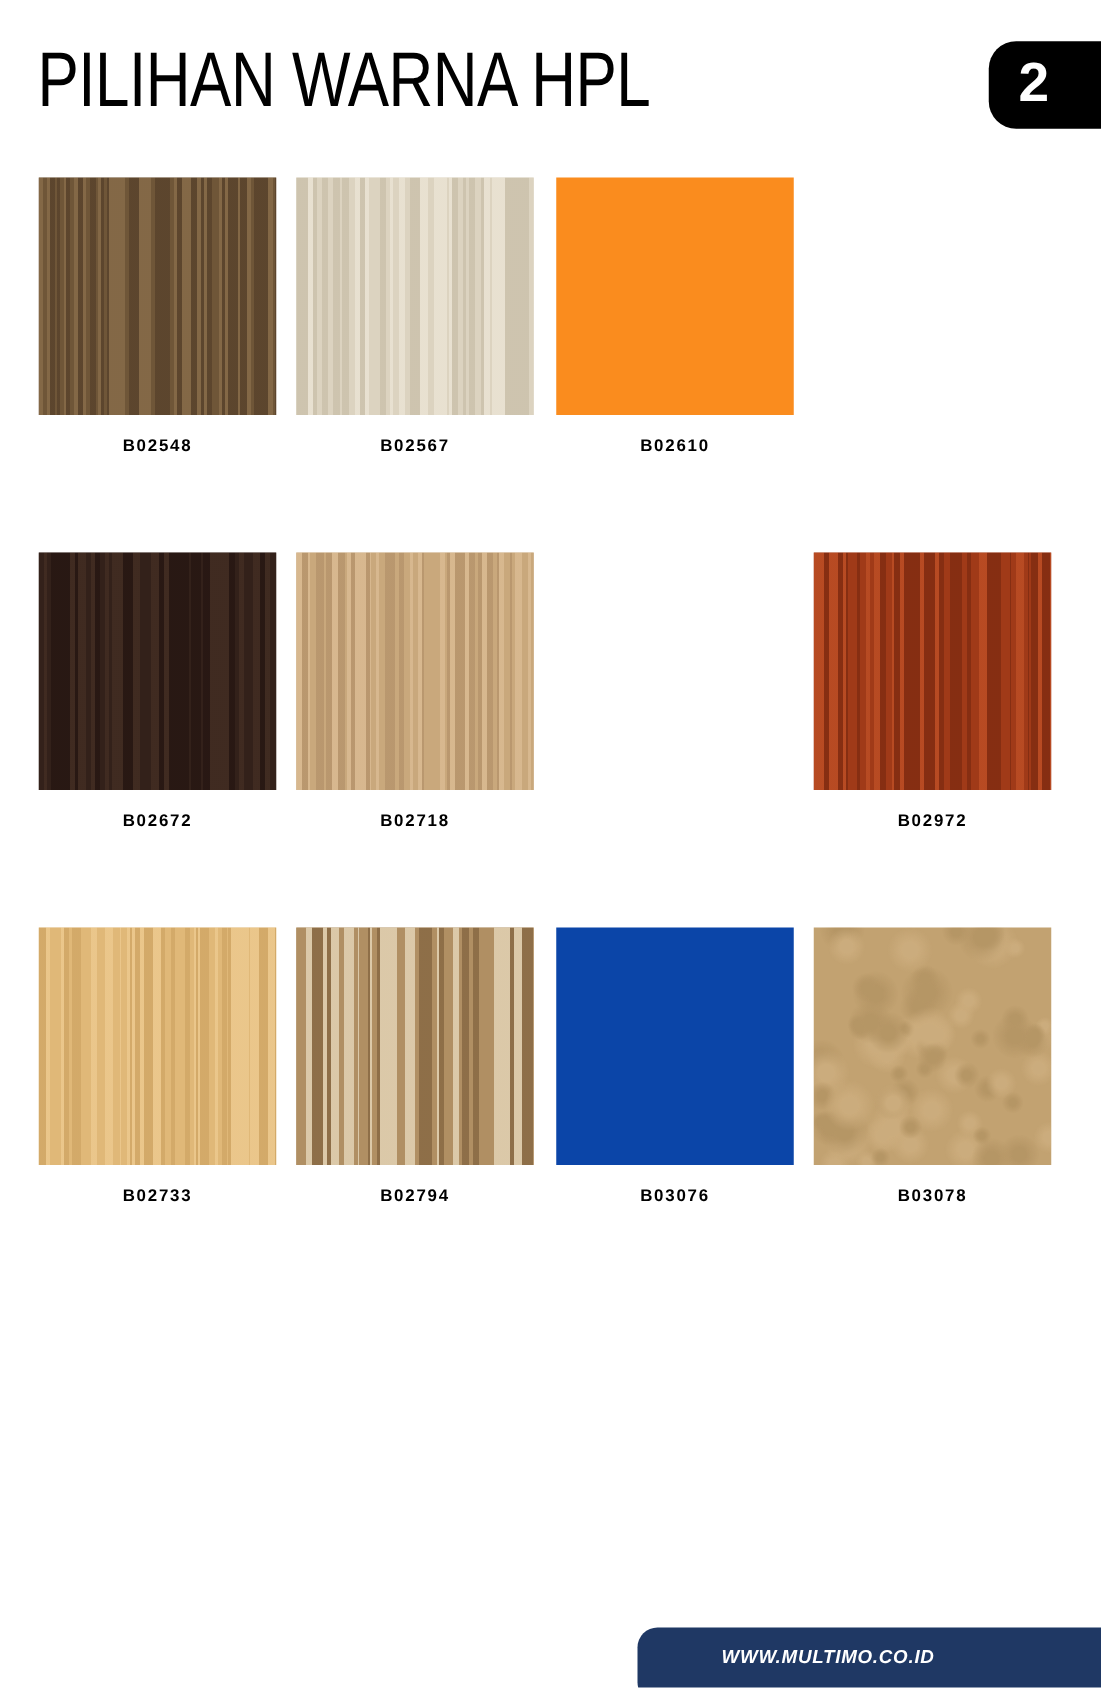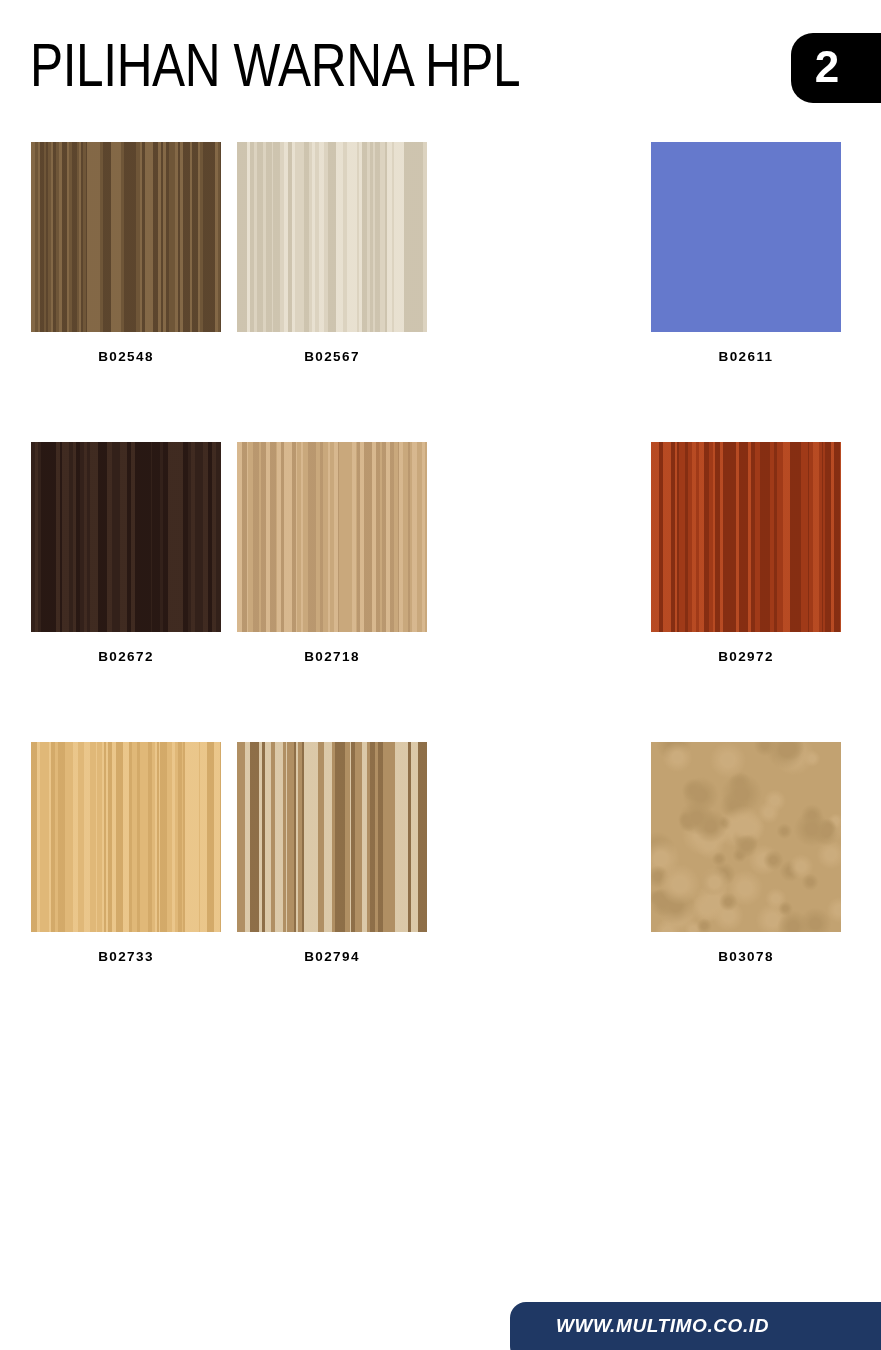--- a/index.html
+++ b/index.html
@@ -114,21 +114,21 @@
   }
   .footer-badge span {
     position: absolute;
     left: 0;
     top: 0;
     width: 305px;
     height: 48px;
     line-height: 48px;
     text-align: center;
     color: #ffffff;
-    font-size: 19px;
+    font-size: 15px;
     font-weight: 700;
     font-style: italic;
     letter-spacing: 0.6px;
     font-family: "Liberation Sans", sans-serif;
   }
 </style>
 </head>
 <body>
 
 <div class="header">
@@ -146,25 +146,25 @@
         <div class="tex" style="background: linear-gradient(90deg, rgb(138, 110, 75) 0px, rgb(138, 110, 75) 3.7px, rgb(111, 86, 56) 3.7px, rgb(111, 86, 56) 6.6px, rgb(138, 110, 75) 6.6px, rgb(138, 110, 75) 8.6px, rgb(86, 64, 42) 8.6px, rgb(86, 64, 42) 13.3px, rgb(111, 86, 56) 13.3px, rgb(111, 86, 56) 14.7px, rgb(86, 64, 42) 14.7px, rgb(86, 64, 42) 16.9px, rgb(111, 86, 56) 16.9px, rgb(111, 86, 56) 20.4px, rgb(138, 110, 75) 20.4px, rgb(138, 110, 75) 22.2px, rgb(86, 64, 42) 22.2px, rgb(86, 64, 42) 24.8px, rgb(111, 86, 56) 24.8px, rgb(111, 86, 56) 28px, rgb(138, 110, 75) 28px, rgb(138, 110, 75) 31.1px, rgb(86, 64, 42) 31.1px, rgb(86, 64, 42) 35.7px, rgb(138, 110, 75) 35.7px, rgb(138, 110, 75) 38.1px, rgb(111, 86, 56) 38.1px, rgb(111, 86, 56) 41.3px, rgb(86, 64, 42) 41.3px, rgb(86, 64, 42) 43.5px, rgb(86, 64, 42) 43.5px, rgb(86, 64, 42) 45.7px, rgb(111, 86, 56) 45.7px, rgb(111, 86, 56) 47.6px, rgb(138, 110, 75) 47.6px, rgb(138, 110, 75) 50px, rgb(86, 64, 42) 50px, rgb(86, 64, 42) 52px, rgb(111, 86, 56) 52px, rgb(111, 86, 56) 54.6px, rgb(86, 64, 42) 54.6px, rgb(86, 64, 42) 56.3px, rgb(138, 110, 75) 56.3px, rgb(138, 110, 75) 59.2px, rgb(138, 110, 75) 59.2px, rgb(138, 110, 75) 61px, rgb(138, 110, 75) 61px, rgb(138, 110, 75) 65px, rgb(138, 110, 75) 65px, rgb(138, 110, 75) 68.7px, rgb(111, 86, 56) 68.7px, rgb(111, 86, 56) 72.4px, rgb(86, 64, 42) 72.4px, rgb(86, 64, 42) 74px, rgb(86, 64, 42) 74px, rgb(86, 64, 42) 75.8px, rgb(86, 64, 42) 75.8px, rgb(86, 64, 42) 78.1px, rgb(86, 64, 42) 78.1px, rgb(86, 64, 42) 80.2px, rgb(138, 110, 75) 80.2px, rgb(138, 110, 75) 82.6px, rgb(138, 110, 75) 82.6px, rgb(138, 110, 75) 85.9px, rgb(138, 110, 75) 85.9px, rgb(138, 110, 75) 90.2px, rgb(111, 86, 56) 90.2px, rgb(111, 86, 56) 93.1px, rgb(86, 64, 42) 93.1px, rgb(86, 64, 42) 96.5px, rgb(86, 64, 42) 96.5px, rgb(86, 64, 42) 101px, rgb(86, 64, 42) 101px, rgb(86, 64, 42) 105.3px, rgb(111, 86, 56) 105.3px, rgb(111, 86, 56) 108.6px, rgb(138, 110, 75) 108.6px, rgb(138, 110, 75) 110.9px, rgb(86, 64, 42) 110.9px, rgb(86, 64, 42) 114.4px, rgb(138, 110, 75) 114.4px, rgb(138, 110, 75) 117.3px, rgb(138, 110, 75) 117.3px, rgb(138, 110, 75) 120px, rgb(138, 110, 75) 120px, rgb(138, 110, 75) 122px, rgb(86, 64, 42) 122px, rgb(86, 64, 42) 126.9px, rgb(138, 110, 75) 126.9px, rgb(138, 110, 75) 129.8px, rgb(86, 64, 42) 129.8px, rgb(86, 64, 42) 132.4px, rgb(138, 110, 75) 132.4px, rgb(138, 110, 75) 134.8px, rgb(86, 64, 42) 134.8px, rgb(86, 64, 42) 138.3px, rgb(111, 86, 56) 138.3px, rgb(111, 86, 56) 140.6px, rgb(111, 86, 56) 140.6px, rgb(111, 86, 56) 143.9px, rgb(138, 110, 75) 143.9px, rgb(138, 110, 75) 146.7px, rgb(86, 64, 42) 146.7px, rgb(86, 64, 42) 149.3px, rgb(138, 110, 75) 149.3px, rgb(138, 110, 75) 151.6px, rgb(86, 64, 42) 151.6px, rgb(86, 64, 42) 155.5px, rgb(86, 64, 42) 155.5px, rgb(86, 64, 42) 159.2px, rgb(138, 110, 75) 159.2px, rgb(138, 110, 75) 161.2px, rgb(86, 64, 42) 161.2px, rgb(86, 64, 42) 162.9px, rgb(86, 64, 42) 162.9px, rgb(86, 64, 42) 166.6px, rgb(138, 110, 75) 166.6px, rgb(138, 110, 75) 168.4px, rgb(138, 110, 75) 168.4px, rgb(138, 110, 75) 169.5px, rgb(111, 86, 56) 169.5px, rgb(111, 86, 56) 172.5px, rgb(86, 64, 42) 172.5px, rgb(86, 64, 42) 177.1px, rgb(86, 64, 42) 177.1px, rgb(86, 64, 42) 181.6px, rgb(86, 64, 42) 181.6px, rgb(86, 64, 42) 183.6px, rgb(138, 110, 75) 183.6px, rgb(138, 110, 75) 185.2px, rgb(138, 110, 75) 185.2px, rgb(138, 110, 75) 187.5px, rgb(111, 86, 56) 187.5px, rgb(111, 86, 56) 188.7px, rgb(86, 64, 42) 188.7px, rgb(86, 64, 42) 191.5px); opacity: 0.75;"></div>
       </div>
       <div class="swatch-label">B02548</div>
     </div>
     <div class="cell c1">
       <div class="swatch" style="background-color: rgb(220, 211, 192);">
         <div class="tex" style="background: linear-gradient(90deg, rgb(201, 191, 169) 0px, rgb(201, 191, 169) 3.9px, rgb(201, 191, 169) 3.9px, rgb(201, 191, 169) 5.6px, rgb(201, 191, 169) 5.6px, rgb(201, 191, 169) 7.6px, rgb(201, 191, 169) 7.6px, rgb(201, 191, 169) 9.8px, rgb(236, 229, 214) 9.8px, rgb(236, 229, 214) 13.5px, rgb(201, 191, 169) 13.5px, rgb(201, 191, 169) 16.9px, rgb(220, 211, 192) 16.9px, rgb(220, 211, 192) 20.3px, rgb(201, 191, 169) 20.3px, rgb(201, 191, 169) 24.5px, rgb(201, 191, 169) 24.5px, rgb(201, 191, 169) 25.6px, rgb(220, 211, 192) 25.6px, rgb(220, 211, 192) 29.4px, rgb(201, 191, 169) 29.4px, rgb(201, 191, 169) 30.9px, rgb(201, 191, 169) 30.9px, rgb(201, 191, 169) 34.8px, rgb(220, 211, 192) 34.8px, rgb(220, 211, 192) 36.2px, rgb(201, 191, 169) 36.2px, rgb(201, 191, 169) 38.3px, rgb(201, 191, 169) 38.3px, rgb(201, 191, 169) 42.6px, rgb(220, 211, 192) 42.6px, rgb(220, 211, 192) 46.7px, rgb(236, 229, 214) 46.7px, rgb(236, 229, 214) 50.8px, rgb(201, 191, 169) 50.8px, rgb(201, 191, 169) 55px, rgb(236, 229, 214) 55px, rgb(236, 229, 214) 57.9px, rgb(220, 211, 192) 57.9px, rgb(220, 211, 192) 60.6px, rgb(220, 211, 192) 60.6px, rgb(220, 211, 192) 64.7px, rgb(220, 211, 192) 64.7px, rgb(220, 211, 192) 67.1px, rgb(201, 191, 169) 67.1px, rgb(201, 191, 169) 71.6px, rgb(220, 211, 192) 71.6px, rgb(220, 211, 192) 74.8px, rgb(236, 229, 214) 74.8px, rgb(236, 229, 214) 77.6px, rgb(220, 211, 192) 77.6px, rgb(220, 211, 192) 82px, rgb(236, 229, 214) 82px, rgb(236, 229, 214) 84.6px, rgb(236, 229, 214) 84.6px, rgb(236, 229, 214) 86.9px, rgb(220, 211, 192) 86.9px, rgb(220, 211, 192) 90.8px, rgb(201, 191, 169) 90.8px, rgb(201, 191, 169) 95.2px, rgb(201, 191, 169) 95.2px, rgb(201, 191, 169) 99.3px, rgb(236, 229, 214) 99.3px, rgb(236, 229, 214) 102px, rgb(236, 229, 214) 102px, rgb(236, 229, 214) 105.6px, rgb(220, 211, 192) 105.6px, rgb(220, 211, 192) 110px, rgb(236, 229, 214) 110px, rgb(236, 229, 214) 112.1px, rgb(236, 229, 214) 112.1px, rgb(236, 229, 214) 116.7px, rgb(236, 229, 214) 116.7px, rgb(236, 229, 214) 120.3px, rgb(220, 211, 192) 120.3px, rgb(220, 211, 192) 122.4px, rgb(236, 229, 214) 122.4px, rgb(236, 229, 214) 124.6px, rgb(201, 191, 169) 124.6px, rgb(201, 191, 169) 129.6px, rgb(220, 211, 192) 129.6px, rgb(220, 211, 192) 133.1px, rgb(201, 191, 169) 133.1px, rgb(201, 191, 169) 135.6px, rgb(220, 211, 192) 135.6px, rgb(220, 211, 192) 138.3px, rgb(201, 191, 169) 138.3px, rgb(201, 191, 169) 143.1px, rgb(220, 211, 192) 143.1px, rgb(220, 211, 192) 148px, rgb(201, 191, 169) 148px, rgb(201, 191, 169) 150.2px, rgb(236, 229, 214) 150.2px, rgb(236, 229, 214) 154.7px, rgb(220, 211, 192) 154.7px, rgb(220, 211, 192) 157px, rgb(236, 229, 214) 157px, rgb(236, 229, 214) 161.9px, rgb(236, 229, 214) 161.9px, rgb(236, 229, 214) 166.7px, rgb(201, 191, 169) 166.7px, rgb(201, 191, 169) 171.4px, rgb(201, 191, 169) 171.4px, rgb(201, 191, 169) 172.8px, rgb(201, 191, 169) 172.8px, rgb(201, 191, 169) 174.9px, rgb(201, 191, 169) 174.9px, rgb(201, 191, 169) 176.6px, rgb(201, 191, 169) 176.6px, rgb(201, 191, 169) 180.5px, rgb(201, 191, 169) 180.5px, rgb(201, 191, 169) 184.2px, rgb(201, 191, 169) 184.2px, rgb(201, 191, 169) 186.3px, rgb(220, 211, 192) 186.3px, rgb(220, 211, 192) 191px); opacity: 0.75;"></div>
       </div>
       <div class="swatch-label">B02567</div>
     </div>
-    <div class="cell c3">
-      <div class="swatch" style="background-color: rgb(101, 121, 204);">
+    <div class="cell c2">
+      <div class="swatch" style="background-color: rgb(250, 140, 30);">
         <div class="tex"></div>
       </div>
-      <div class="swatch-label">B02611</div>
+      <div class="swatch-label">B02610</div>
     </div>
   </div>
 
   <div class="row">
     <div class="cell c0">
       <div class="swatch" style="background-color: rgb(51, 33, 26);">
         <div class="tex" style="background: linear-gradient(90deg, rgb(51, 33, 26) 0px, rgb(51, 33, 26) 4.4px, rgb(68, 46, 35) 4.4px, rgb(68, 46, 35) 6.7px, rgb(51, 33, 26) 6.7px, rgb(51, 33, 26) 9.5px, rgb(37, 21, 17) 9.5px, rgb(37, 21, 17) 14.1px, rgb(37, 21, 17) 14.1px, rgb(37, 21, 17) 16.8px, rgb(37, 21, 17) 16.8px, rgb(37, 21, 17) 20.4px, rgb(37, 21, 17) 20.4px, rgb(37, 21, 17) 24.6px, rgb(68, 46, 35) 24.6px, rgb(68, 46, 35) 28.8px, rgb(37, 21, 17) 28.8px, rgb(37, 21, 17) 31.3px, rgb(68, 46, 35) 31.3px, rgb(68, 46, 35) 34px, rgb(68, 46, 35) 34px, rgb(68, 46, 35) 36.7px, rgb(68, 46, 35) 36.7px, rgb(68, 46, 35) 37.9px, rgb(51, 33, 26) 37.9px, rgb(51, 33, 26) 41.5px, rgb(68, 46, 35) 41.5px, rgb(68, 46, 35) 45px, rgb(37, 21, 17) 45px, rgb(37, 21, 17) 48.9px, rgb(51, 33, 26) 48.9px, rgb(51, 33, 26) 53px, rgb(68, 46, 35) 53px, rgb(68, 46, 35) 56.3px, rgb(51, 33, 26) 56.3px, rgb(51, 33, 26) 58.5px, rgb(68, 46, 35) 58.5px, rgb(68, 46, 35) 63.3px, rgb(68, 46, 35) 63.3px, rgb(68, 46, 35) 67.1px, rgb(37, 21, 17) 67.1px, rgb(37, 21, 17) 69.7px, rgb(37, 21, 17) 69.7px, rgb(37, 21, 17) 73.1px, rgb(37, 21, 17) 73.1px, rgb(37, 21, 17) 75.5px, rgb(68, 46, 35) 75.5px, rgb(68, 46, 35) 79.8px, rgb(68, 46, 35) 79.8px, rgb(68, 46, 35) 81.3px, rgb(51, 33, 26) 81.3px, rgb(51, 33, 26) 85.3px, rgb(51, 33, 26) 85.3px, rgb(51, 33, 26) 89.4px, rgb(68, 46, 35) 89.4px, rgb(68, 46, 35) 93.1px, rgb(68, 46, 35) 93.1px, rgb(68, 46, 35) 96.2px, rgb(37, 21, 17) 96.2px, rgb(37, 21, 17) 99.9px, rgb(68, 46, 35) 99.9px, rgb(68, 46, 35) 103.8px, rgb(37, 21, 17) 103.8px, rgb(37, 21, 17) 107.6px, rgb(37, 21, 17) 107.6px, rgb(37, 21, 17) 109.6px, rgb(37, 21, 17) 109.6px, rgb(37, 21, 17) 113.6px, rgb(37, 21, 17) 113.6px, rgb(37, 21, 17) 117.3px, rgb(37, 21, 17) 117.3px, rgb(37, 21, 17) 120.3px, rgb(51, 33, 26) 120.3px, rgb(51, 33, 26) 121.4px, rgb(37, 21, 17) 121.4px, rgb(37, 21, 17) 125.2px, rgb(37, 21, 17) 125.2px, rgb(37, 21, 17) 128.4px, rgb(37, 21, 17) 128.4px, rgb(37, 21, 17) 129.4px, rgb(51, 33, 26) 129.4px, rgb(51, 33, 26) 131.7px, rgb(37, 21, 17) 131.7px, rgb(37, 21, 17) 135.8px, rgb(37, 21, 17) 135.8px, rgb(37, 21, 17) 136.9px, rgb(68, 46, 35) 136.9px, rgb(68, 46, 35) 141.6px, rgb(68, 46, 35) 141.6px, rgb(68, 46, 35) 143.1px, rgb(68, 46, 35) 143.1px, rgb(68, 46, 35) 147.7px, rgb(68, 46, 35) 147.7px, rgb(68, 46, 35) 152.3px, rgb(37, 21, 17) 152.3px, rgb(37, 21, 17) 156.7px, rgb(51, 33, 26) 156.7px, rgb(51, 33, 26) 160.4px, rgb(68, 46, 35) 160.4px, rgb(68, 46, 35) 163.4px, rgb(68, 46, 35) 163.4px, rgb(68, 46, 35) 164.4px, rgb(51, 33, 26) 164.4px, rgb(51, 33, 26) 168.4px, rgb(51, 33, 26) 168.4px, rgb(51, 33, 26) 171.5px, rgb(68, 46, 35) 171.5px, rgb(68, 46, 35) 175.7px, rgb(68, 46, 35) 175.7px, rgb(68, 46, 35) 177.3px, rgb(37, 21, 17) 177.3px, rgb(37, 21, 17) 181.3px, rgb(68, 46, 35) 181.3px, rgb(68, 46, 35) 184.9px, rgb(51, 33, 26) 184.9px, rgb(51, 33, 26) 186.6px, rgb(51, 33, 26) 186.6px, rgb(51, 33, 26) 190.3px); opacity: 0.75;"></div>
       </div>
       <div class="swatch-label">B02672</div>
     </div>
@@ -188,20 +188,26 @@
         <div class="tex" style="background: linear-gradient(90deg, rgb(207, 165, 100) 0px, rgb(207, 165, 100) 1.2px, rgb(207, 165, 100) 1.2px, rgb(207, 165, 100) 5.8px, rgb(238, 203, 145) 5.8px, rgb(238, 203, 145) 9.2px, rgb(224, 184, 120) 9.2px, rgb(224, 184, 120) 12.6px, rgb(224, 184, 120) 12.6px, rgb(224, 184, 120) 17.6px, rgb(238, 203, 145) 17.6px, rgb(238, 203, 145) 20.1px, rgb(207, 165, 100) 20.1px, rgb(207, 165, 100) 24px, rgb(224, 184, 120) 24px, rgb(224, 184, 120) 26.9px, rgb(207, 165, 100) 26.9px, rgb(207, 165, 100) 31px, rgb(207, 165, 100) 31px, rgb(207, 165, 100) 33.6px, rgb(224, 184, 120) 33.6px, rgb(224, 184, 120) 37.2px, rgb(224, 184, 120) 37.2px, rgb(224, 184, 120) 41.7px, rgb(238, 203, 145) 41.7px, rgb(238, 203, 145) 44.7px, rgb(238, 203, 145) 44.7px, rgb(238, 203, 145) 47px, rgb(224, 184, 120) 47px, rgb(224, 184, 120) 50.7px, rgb(224, 184, 120) 50.7px, rgb(224, 184, 120) 52.7px, rgb(238, 203, 145) 52.7px, rgb(238, 203, 145) 57.4px, rgb(238, 203, 145) 57.4px, rgb(238, 203, 145) 59.5px, rgb(224, 184, 120) 59.5px, rgb(224, 184, 120) 62.5px, rgb(224, 184, 120) 62.5px, rgb(224, 184, 120) 64.8px, rgb(238, 203, 145) 64.8px, rgb(238, 203, 145) 66.1px, rgb(224, 184, 120) 66.1px, rgb(224, 184, 120) 70.7px, rgb(238, 203, 145) 70.7px, rgb(238, 203, 145) 73.2px, rgb(207, 165, 100) 73.2px, rgb(207, 165, 100) 74.7px, rgb(238, 203, 145) 74.7px, rgb(238, 203, 145) 77.3px, rgb(207, 165, 100) 77.3px, rgb(207, 165, 100) 80.9px, rgb(238, 203, 145) 80.9px, rgb(238, 203, 145) 84.6px, rgb(207, 165, 100) 84.6px, rgb(207, 165, 100) 88.1px, rgb(207, 165, 100) 88.1px, rgb(207, 165, 100) 91.8px, rgb(238, 203, 145) 91.8px, rgb(238, 203, 145) 93px, rgb(238, 203, 145) 93px, rgb(238, 203, 145) 97.7px, rgb(207, 165, 100) 97.7px, rgb(207, 165, 100) 101.3px, rgb(224, 184, 120) 101.3px, rgb(224, 184, 120) 105.6px, rgb(207, 165, 100) 105.6px, rgb(207, 165, 100) 108.7px, rgb(224, 184, 120) 108.7px, rgb(224, 184, 120) 112.7px, rgb(224, 184, 120) 112.7px, rgb(224, 184, 120) 117px, rgb(207, 165, 100) 117px, rgb(207, 165, 100) 120.7px, rgb(224, 184, 120) 120.7px, rgb(224, 184, 120) 124.4px, rgb(238, 203, 145) 124.4px, rgb(238, 203, 145) 126px, rgb(207, 165, 100) 126px, rgb(207, 165, 100) 127.6px, rgb(238, 203, 145) 127.6px, rgb(238, 203, 145) 128.7px, rgb(207, 165, 100) 128.7px, rgb(207, 165, 100) 131.5px, rgb(207, 165, 100) 131.5px, rgb(207, 165, 100) 135.9px, rgb(224, 184, 120) 135.9px, rgb(224, 184, 120) 140.7px, rgb(238, 203, 145) 140.7px, rgb(238, 203, 145) 143.6px, rgb(224, 184, 120) 143.6px, rgb(224, 184, 120) 146.7px, rgb(207, 165, 100) 146.7px, rgb(207, 165, 100) 150.6px, rgb(224, 184, 120) 150.6px, rgb(224, 184, 120) 151.7px, rgb(207, 165, 100) 151.7px, rgb(207, 165, 100) 153.6px, rgb(238, 203, 145) 153.6px, rgb(238, 203, 145) 156.2px, rgb(238, 203, 145) 156.2px, rgb(238, 203, 145) 161.2px, rgb(238, 203, 145) 161.2px, rgb(238, 203, 145) 165.4px, rgb(238, 203, 145) 165.4px, rgb(238, 203, 145) 168px, rgb(224, 184, 120) 168px, rgb(224, 184, 120) 169px, rgb(238, 203, 145) 169px, rgb(238, 203, 145) 173.4px, rgb(238, 203, 145) 173.4px, rgb(238, 203, 145) 176.2px, rgb(207, 165, 100) 176.2px, rgb(207, 165, 100) 177.4px, rgb(207, 165, 100) 177.4px, rgb(207, 165, 100) 181.7px, rgb(207, 165, 100) 181.7px, rgb(207, 165, 100) 183.5px, rgb(238, 203, 145) 183.5px, rgb(238, 203, 145) 187.6px, rgb(238, 203, 145) 187.6px, rgb(238, 203, 145) 189.3px, rgb(207, 165, 100) 189.3px, rgb(207, 165, 100) 192px); opacity: 0.75;"></div>
       </div>
       <div class="swatch-label">B02733</div>
     </div>
     <div class="cell c1">
       <div class="swatch" style="background-color: rgb(176, 143, 99);">
         <div class="tex" style="background: linear-gradient(90deg, rgb(176, 143, 99) 0px, rgb(176, 143, 99) 7.8px, rgb(224, 207, 176) 7.8px, rgb(224, 207, 176) 12.7px, rgb(138, 107, 69) 12.7px, rgb(138, 107, 69) 20.2px, rgb(138, 107, 69) 20.2px, rgb(138, 107, 69) 21.6px, rgb(224, 207, 176) 21.6px, rgb(224, 207, 176) 25px, rgb(138, 107, 69) 25px, rgb(138, 107, 69) 28px, rgb(224, 207, 176) 28px, rgb(224, 207, 176) 34px, rgb(176, 143, 99) 34px, rgb(176, 143, 99) 38.2px, rgb(224, 207, 176) 38.2px, rgb(224, 207, 176) 46.2px, rgb(176, 143, 99) 46.2px, rgb(176, 143, 99) 49.1px, rgb(224, 207, 176) 49.1px, rgb(224, 207, 176) 50.4px, rgb(176, 143, 99) 50.4px, rgb(176, 143, 99) 57.2px, rgb(138, 107, 69) 57.2px, rgb(138, 107, 69) 58.9px, rgb(224, 207, 176) 58.9px, rgb(224, 207, 176) 60.8px, rgb(176, 143, 99) 60.8px, rgb(176, 143, 99) 64.9px, rgb(138, 107, 69) 64.9px, rgb(138, 107, 69) 67.4px, rgb(224, 207, 176) 67.4px, rgb(224, 207, 176) 71.2px, rgb(224, 207, 176) 71.2px, rgb(224, 207, 176) 74.3px, rgb(224, 207, 176) 74.3px, rgb(224, 207, 176) 80.8px, rgb(176, 143, 99) 80.8px, rgb(176, 143, 99) 86.9px, rgb(224, 207, 176) 86.9px, rgb(224, 207, 176) 94.8px, rgb(176, 143, 99) 94.8px, rgb(176, 143, 99) 98.5px, rgb(138, 107, 69) 98.5px, rgb(138, 107, 69) 100.8px, rgb(138, 107, 69) 100.8px, rgb(138, 107, 69) 108.3px, rgb(176, 143, 99) 108.3px, rgb(176, 143, 99) 112.9px, rgb(224, 207, 176) 112.9px, rgb(224, 207, 176) 114.2px, rgb(138, 107, 69) 114.2px, rgb(138, 107, 69) 118.1px, rgb(176, 143, 99) 118.1px, rgb(176, 143, 99) 125.1px, rgb(224, 207, 176) 125.1px, rgb(224, 207, 176) 130.4px, rgb(176, 143, 99) 130.4px, rgb(176, 143, 99) 133px, rgb(138, 107, 69) 133px, rgb(138, 107, 69) 138.2px, rgb(176, 143, 99) 138.2px, rgb(176, 143, 99) 141.1px, rgb(138, 107, 69) 141.1px, rgb(138, 107, 69) 146.1px, rgb(176, 143, 99) 146.1px, rgb(176, 143, 99) 153.7px, rgb(176, 143, 99) 153.7px, rgb(176, 143, 99) 158px, rgb(224, 207, 176) 158px, rgb(224, 207, 176) 164.2px, rgb(224, 207, 176) 164.2px, rgb(224, 207, 176) 171.2px, rgb(138, 107, 69) 171.2px, rgb(138, 107, 69) 172.7px, rgb(138, 107, 69) 172.7px, rgb(138, 107, 69) 174.1px, rgb(224, 207, 176) 174.1px, rgb(224, 207, 176) 178.7px, rgb(224, 207, 176) 178.7px, rgb(224, 207, 176) 180.9px, rgb(138, 107, 69) 180.9px, rgb(138, 107, 69) 186.2px, rgb(138, 107, 69) 186.2px, rgb(138, 107, 69) 189.8px, rgb(176, 143, 99) 189.8px, rgb(176, 143, 99) 195px); opacity: 0.9;"></div>
       </div>
       <div class="swatch-label">B02794</div>
     </div>
+    <div class="cell c2">
+      <div class="swatch" style="background-color: rgb(11, 69, 168);">
+        <div class="tex"></div>
+      </div>
+      <div class="swatch-label">B03076</div>
+    </div>
     <div class="cell c3">
       <div class="swatch" style="background-color: rgb(194, 162, 113);">
         <div class="tex" style="background: radial-gradient(circle at 13.9% 8%, rgb(212, 181, 135) 0px, rgb(212, 181, 135) 5.1px, transparent 15.2px), radial-gradient(circle at 93.1% 44.7%, rgb(171, 140, 92) 0px, rgb(171, 140, 92) 2.9px, transparent 8.7px), radial-gradient(circle at 83.8% 73.7%, rgb(171, 140, 92) 0px, rgb(171, 140, 92) 2.9px, transparent 8.6px), radial-gradient(circle at 62% 37%, rgb(212, 181, 135) 0px, rgb(212, 181, 135) 3.8px, transparent 11.4px), radial-gradient(circle at 33.4% 74%, rgb(212, 181, 135) 0px, rgb(212, 181, 135) 5.2px, transparent 15.5px), radial-gradient(circle at 22.3% 25.3%, rgb(171, 140, 92) 0px, rgb(171, 140, 92) 3.9px, transparent 11.6px), radial-gradient(circle at 84.6% 45.7%, rgb(171, 140, 92) 0px, rgb(171, 140, 92) 5.9px, transparent 17.8px), radial-gradient(circle at 49.9% 54.8%, rgb(171, 140, 92) 0px, rgb(171, 140, 92) 3.9px, transparent 11.8px), radial-gradient(circle at 48.6% 44%, rgb(212, 181, 135) 0px, rgb(212, 181, 135) 6.8px, transparent 20.4px), radial-gradient(circle at 99.2% 88.4%, rgb(212, 181, 135) 0px, rgb(212, 181, 135) 4.4px, transparent 13.1px), radial-gradient(circle at 31.4% 44.3%, rgb(171, 140, 92) 0px, rgb(171, 140, 92) 5.6px, transparent 16.8px), radial-gradient(circle at 44.2% 33.4%, rgb(171, 140, 92) 0px, rgb(171, 140, 92) 4.9px, transparent 14.8px), radial-gradient(circle at 71% 4.1%, rgb(171, 140, 92) 0px, rgb(171, 140, 92) 6.5px, transparent 19.6px), radial-gradient(circle at 97.3% 41.4%, rgb(212, 181, 135) 0px, rgb(212, 181, 135) 2.5px, transparent 7.5px), radial-gradient(circle at 40.7% 84.1%, rgb(171, 140, 92) 0px, rgb(171, 140, 92) 3.2px, transparent 9.6px), radial-gradient(circle at 51.4% 52.6%, rgb(171, 140, 92) 0px, rgb(171, 140, 92) 3.3px, transparent 9.8px), radial-gradient(circle at 40.7% 91.5%, rgb(212, 181, 135) 0px, rgb(212, 181, 135) 5.2px, transparent 15.7px), radial-gradient(circle at 65.2% 30.9%, rgb(212, 181, 135) 0px, rgb(212, 181, 135) 3.8px, transparent 11.4px), radial-gradient(circle at 18.4% 40.6%, rgb(171, 140, 92) 0px, rgb(171, 140, 92) 2.7px, transparent 8px), radial-gradient(circle at 92.1% 47.5%, rgb(171, 140, 92) 0px, rgb(171, 140, 92) 4.7px, transparent 14.1px), radial-gradient(circle at 26.1% 28%, rgb(171, 140, 92) 0px, rgb(171, 140, 92) 6.1px, transparent 18.2px), radial-gradient(circle at 15.2% 74.9%, rgb(212, 181, 135) 0px, rgb(212, 181, 135) 6.9px, transparent 20.6px), radial-gradient(circle at 5.7% 82.5%, rgb(171, 140, 92) 0px, rgb(171, 140, 92) 3.5px, transparent 10.4px), radial-gradient(circle at 74.9% 97.2%, rgb(171, 140, 92) 0px, rgb(171, 140, 92) 5.4px, transparent 16.3px), radial-gradient(circle at 32.5% 74%, rgb(171, 140, 92) 0px, rgb(171, 140, 92) 4.5px, transparent 13.5px), radial-gradient(circle at 70.8% 87.7%, rgb(171, 140, 92) 0px, rgb(171, 140, 92) 2.5px, transparent 7.4px), radial-gradient(circle at 46.7% 59.6%, rgb(171, 140, 92) 0px, rgb(171, 140, 92) 2.4px, transparent 7.3px), radial-gradient(circle at 65.7% 82.5%, rgb(212, 181, 135) 0px, rgb(212, 181, 135) 3.6px, transparent 10.9px), radial-gradient(circle at 60% 1.6%, rgb(171, 140, 92) 0px, rgb(171, 140, 92) 3.8px, transparent 11.3px), radial-gradient(circle at 28.1% 96.8%, rgb(171, 140, 92) 0px, rgb(171, 140, 92) 2.6px, transparent 7.7px), radial-gradient(circle at 38.4% 69.5%, rgb(171, 140, 92) 0px, rgb(171, 140, 92) 3.9px, transparent 11.7px), radial-gradient(circle at 22.2% 98.6%, rgb(212, 181, 135) 0px, rgb(212, 181, 135) 2.9px, transparent 8.8px), radial-gradient(circle at 49.6% 76.9%, rgb(212, 181, 135) 0px, rgb(212, 181, 135) 6.1px, transparent 18.2px), radial-gradient(circle at 63.9% 93.6%, rgb(212, 181, 135) 0px, rgb(212, 181, 135) 5.7px, transparent 17px), radial-gradient(circle at 35.3% 48.7%, rgb(212, 181, 135) 0px, rgb(212, 181, 135) 3.8px, transparent 11.5px), radial-gradient(circle at 52.1% 45.1%, rgb(212, 181, 135) 0px, rgb(212, 181, 135) 5.2px, transparent 15.7px), radial-gradient(circle at 3.6% 70.8%, rgb(171, 140, 92) 0px, rgb(171, 140, 92) 3.8px, transparent 11.3px), radial-gradient(circle at 84.8% 38.6%, rgb(171, 140, 92) 0px, rgb(171, 140, 92) 3.7px, transparent 11.1px), radial-gradient(circle at 12.9% 85.7%, rgb(171, 140, 92) 0px, rgb(171, 140, 92) 6.6px, transparent 19.8px), radial-gradient(circle at 6.6% 84.5%, rgb(171, 140, 92) 0px, rgb(171, 140, 92) 4.7px, transparent 14.2px), radial-gradient(circle at 19.5% 42.5%, rgb(171, 140, 92) 0px, rgb(171, 140, 92) 3.1px, transparent 9.3px), radial-gradient(circle at 70.2% 46.9%, rgb(171, 140, 92) 0px, rgb(171, 140, 92) 2.6px, transparent 7.9px), radial-gradient(circle at 38.6% 42.9%, rgb(171, 140, 92) 0px, rgb(171, 140, 92) 2.6px, transparent 7.7px), radial-gradient(circle at 40.5% 9.5%, rgb(212, 181, 135) 0px, rgb(212, 181, 135) 6.2px, transparent 18.5px), radial-gradient(circle at 79% 65.6%, rgb(212, 181, 135) 0px, rgb(212, 181, 135) 4.2px, transparent 12.7px), radial-gradient(circle at 14.5% 91.1%, rgb(212, 181, 135) 0px, rgb(212, 181, 135) 6.2px, transparent 18.5px), radial-gradient(circle at 2.7% 81.8%, rgb(171, 140, 92) 0px, rgb(171, 140, 92) 2.6px, transparent 7.8px), radial-gradient(circle at 73.2% 67.9%, rgb(171, 140, 92) 0px, rgb(171, 140, 92) 3.6px, transparent 10.7px), radial-gradient(circle at 35.9% 61.6%, rgb(171, 140, 92) 0px, rgb(171, 140, 92) 2.5px, transparent 7.4px), radial-gradient(circle at 5.2% 61.2%, rgb(212, 181, 135) 0px, rgb(212, 181, 135) 6.4px, transparent 19.3px), radial-gradient(circle at 94.4% 46.3%, rgb(212, 181, 135) 0px, rgb(212, 181, 135) 4.4px, transparent 13.1px), radial-gradient(circle at 3.3% 56.6%, rgb(171, 140, 92) 0px, rgb(171, 140, 92) 6px, transparent 18px), radial-gradient(circle at 73.5% 2.6%, rgb(171, 140, 92) 0px, rgb(171, 140, 92) 4.5px, transparent 13.4px), radial-gradient(circle at 24.1% 39.9%, rgb(171, 140, 92) 0px, rgb(171, 140, 92) 5.8px, transparent 17.4px), radial-gradient(circle at 8.7% 99.8%, rgb(212, 181, 135) 0px, rgb(212, 181, 135) 4.2px, transparent 12.7px), radial-gradient(circle at 86.5% 95.6%, rgb(171, 140, 92) 0px, rgb(171, 140, 92) 5.3px, transparent 16px), radial-gradient(circle at 32.8% 84.4%, rgb(212, 181, 135) 0px, rgb(212, 181, 135) 6.6px, transparent 19.8px), radial-gradient(circle at 12% 0.7%, rgb(171, 140, 92) 0px, rgb(171, 140, 92) 6px, transparent 17.9px), radial-gradient(circle at 26.5% 49.2%, rgb(212, 181, 135) 0px, rgb(212, 181, 135) 6.6px, transparent 19.9px), radial-gradient(circle at 94.7% 59.3%, rgb(212, 181, 135) 0px, rgb(212, 181, 135) 4.9px, transparent 14.8px), radial-gradient(circle at 64.4% 62.2%, rgb(171, 140, 92) 0px, rgb(171, 140, 92) 3.5px, transparent 10.4px), radial-gradient(circle at 59.2% 62.1%, rgb(212, 181, 135) 0px, rgb(212, 181, 135) 5.3px, transparent 15.8px), radial-gradient(circle at 31% 53.6%, rgb(212, 181, 135) 0px, rgb(212, 181, 135) 5.2px, transparent 15.6px), radial-gradient(circle at 29% 87.5%, rgb(212, 181, 135) 0px, rgb(212, 181, 135) 4.9px, transparent 14.7px), radial-gradient(circle at 47.7% 27.3%, rgb(171, 140, 92) 0px, rgb(171, 140, 92) 6.9px, transparent 20.6px), radial-gradient(circle at 47.4% 50.2%, rgb(171, 140, 92) 0px, rgb(171, 140, 92) 3.1px, transparent 9.2px), radial-gradient(circle at 75.3% 6.7%, rgb(212, 181, 135) 0px, rgb(212, 181, 135) 7px, transparent 21px), radial-gradient(circle at 43.9% 45.6%, rgb(212, 181, 135) 0px, rgb(212, 181, 135) 6.3px, transparent 19px), radial-gradient(circle at 84.8% 8.7%, rgb(212, 181, 135) 0px, rgb(212, 181, 135) 2.8px, transparent 8.4px), radial-gradient(circle at 46.7% 21.6%, rgb(171, 140, 92) 0px, rgb(171, 140, 92) 3.8px, transparent 11.4px); opacity: 0.55;"></div>
       </div>
       <div class="swatch-label">B03078</div>
     </div>
   </div>
 
 </div>
 

